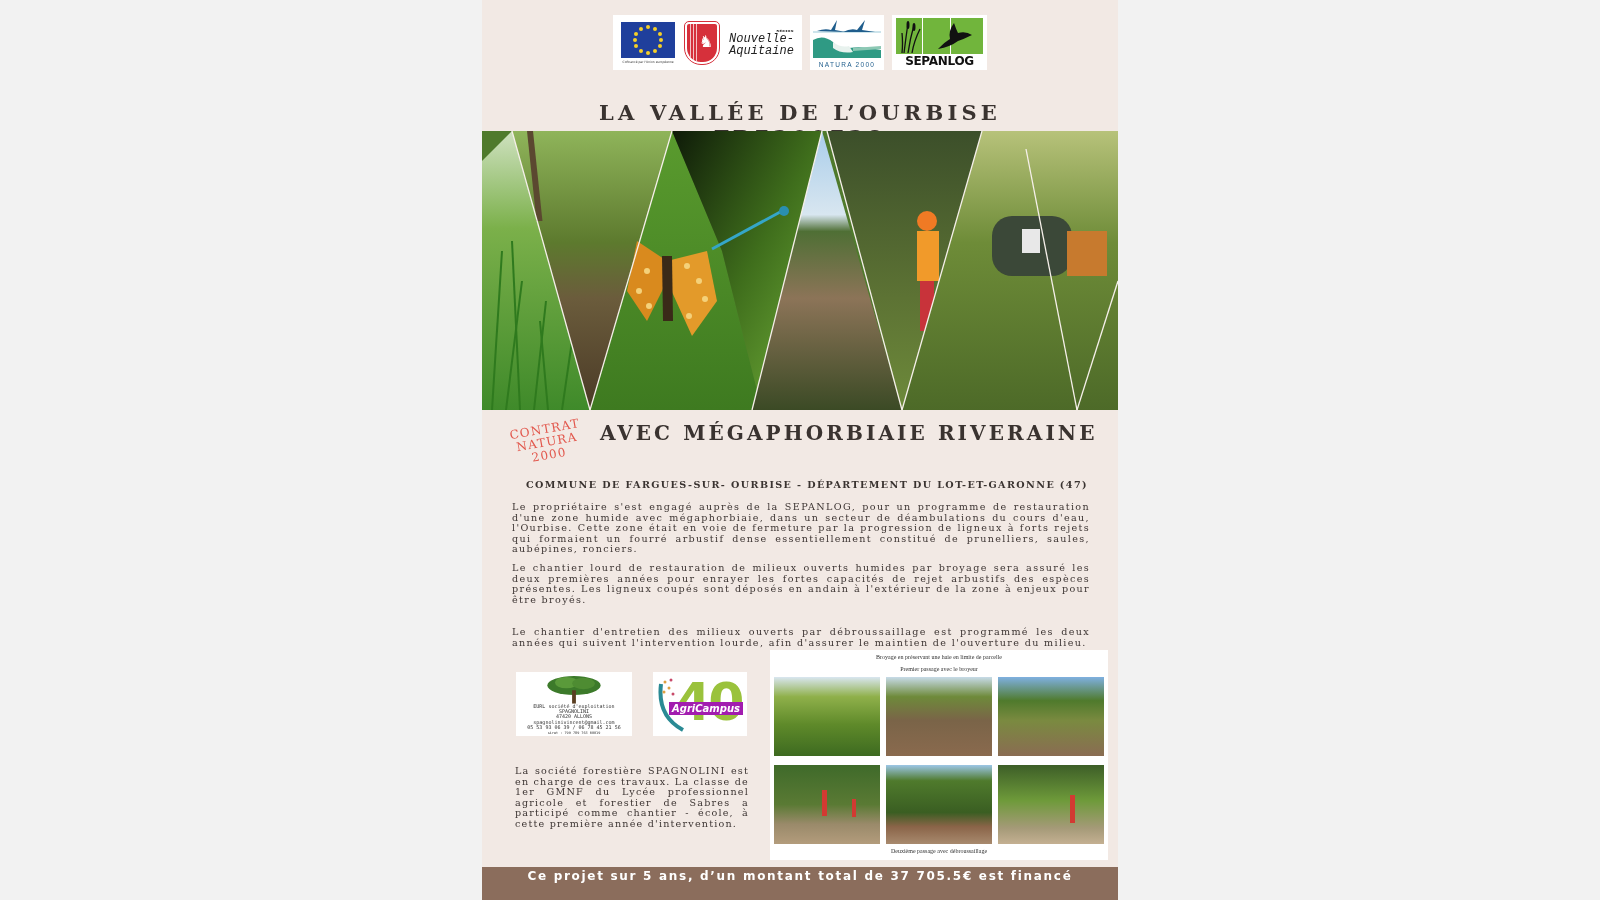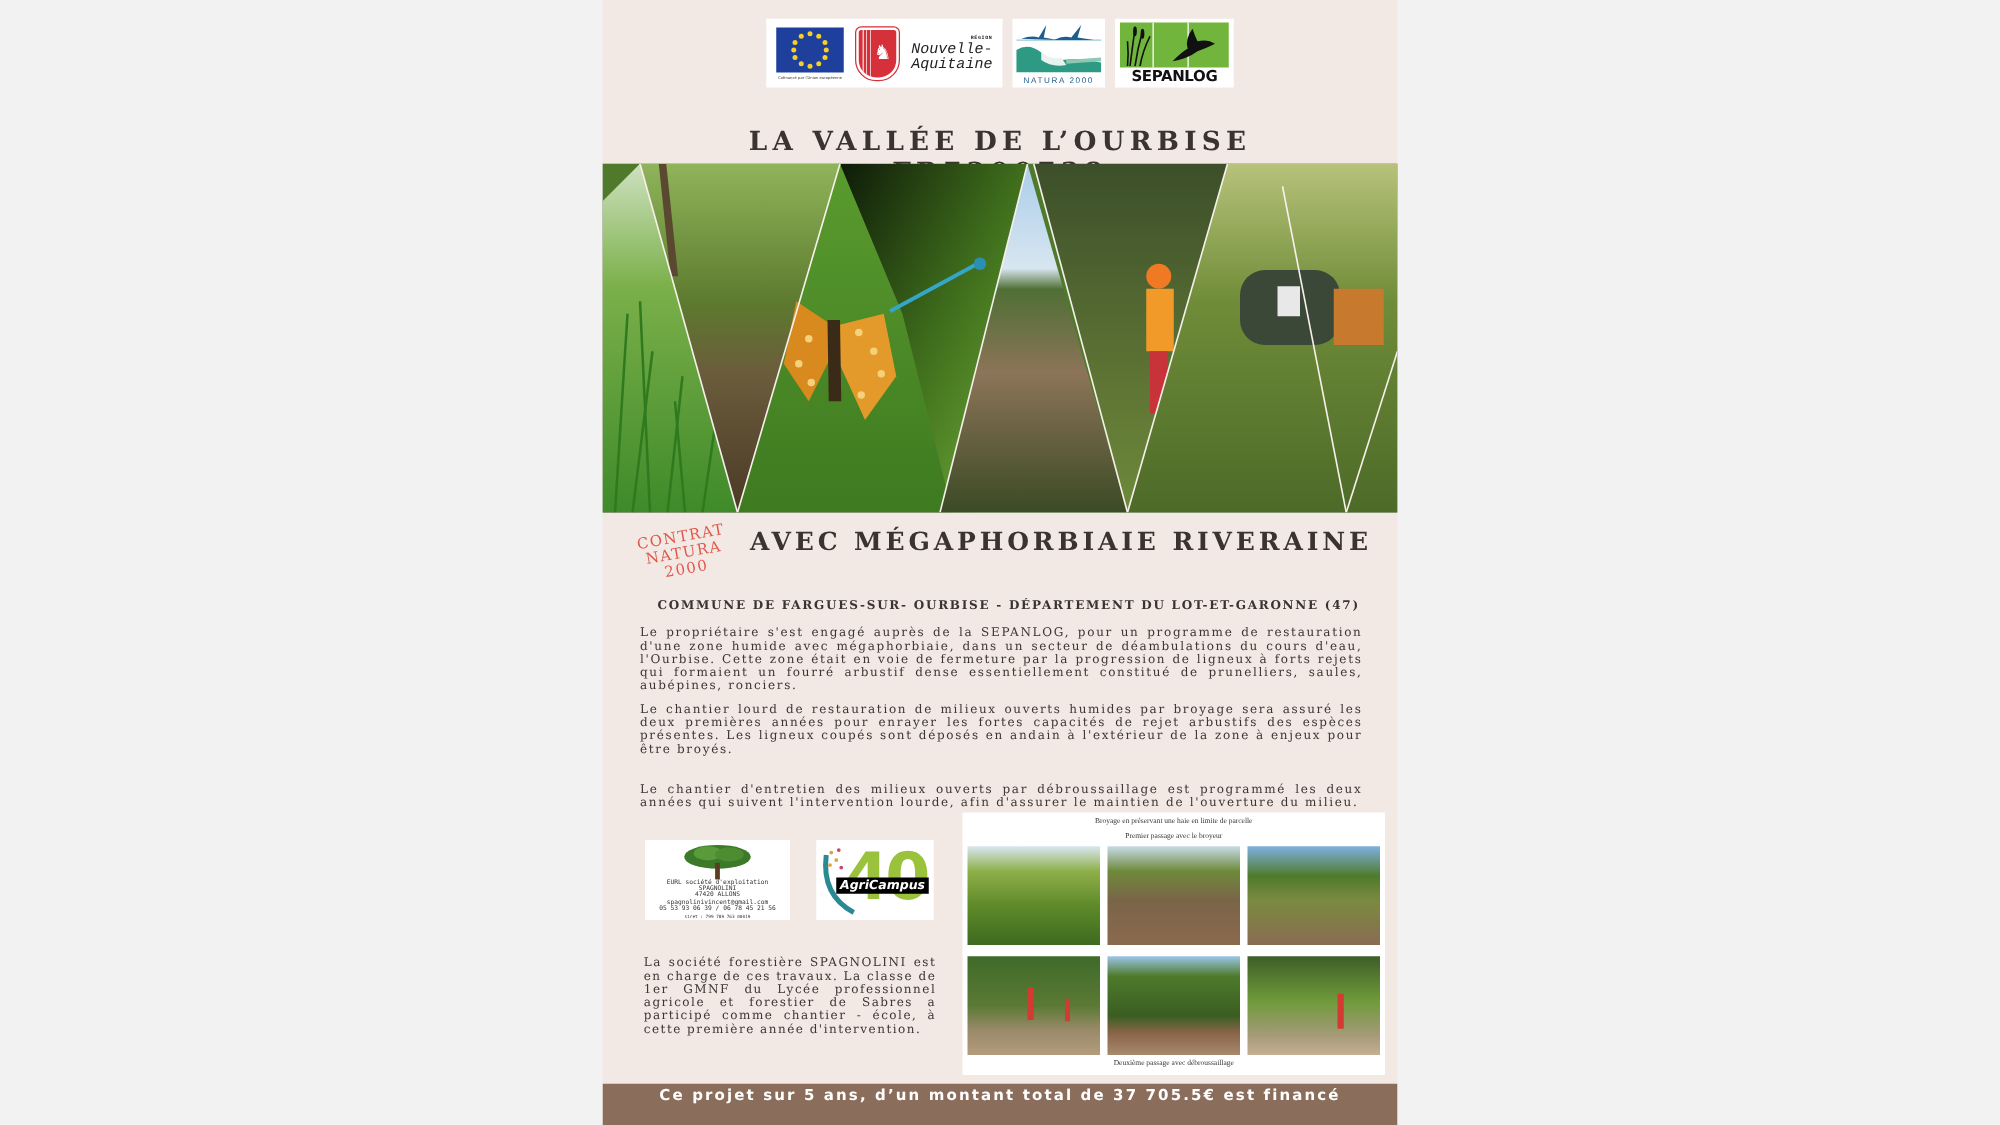--- a/index.html
+++ b/index.html
@@ -88,21 +88,21 @@
     display: flex; flex-direction: column; align-items: center; padding-top: 3px;
   }
   .spag-tree { width: 60px; height: 30px; }
   .spag-lines { font-family: "DejaVu Sans Mono", monospace; font-size: 5px; line-height: 5.4px; color: #333; text-align: center; }
   .agri-logo {
     position: absolute; left: 171px; top: 672px; width: 94px; height: 64px; background: #fff;
     overflow: hidden;
   }
   .agri-40 { position: absolute; left: 22px; top: -2px; font-family: "DejaVu Sans", sans-serif; font-weight: bold; font-size: 52px; color: #9ac23c; letter-spacing: -3px; line-height: 64px; }
   .agri-name {
-    position: absolute; left: 16px; top: 30px; background: #000000; color: #fff;
+    position: absolute; left: 16px; top: 30px; background: #a21caf; color: #fff;
     font-family: "DejaVu Sans", sans-serif; font-style: italic; font-weight: bold; font-size: 10px; padding: 1px 3px;
   }
   .agri-swoosh { position: absolute; left: 2px; top: 4px; width: 30px; height: 56px; }
 
   .p4 {
     position: absolute; left: 33px; top: 766px; width: 234px;
     font-family: "DejaVu Serif", serif; color: #3d3533;
     font-size: 9.6px; line-height: 10.6px; letter-spacing: 1.2px; text-align: justify;
   }
 

